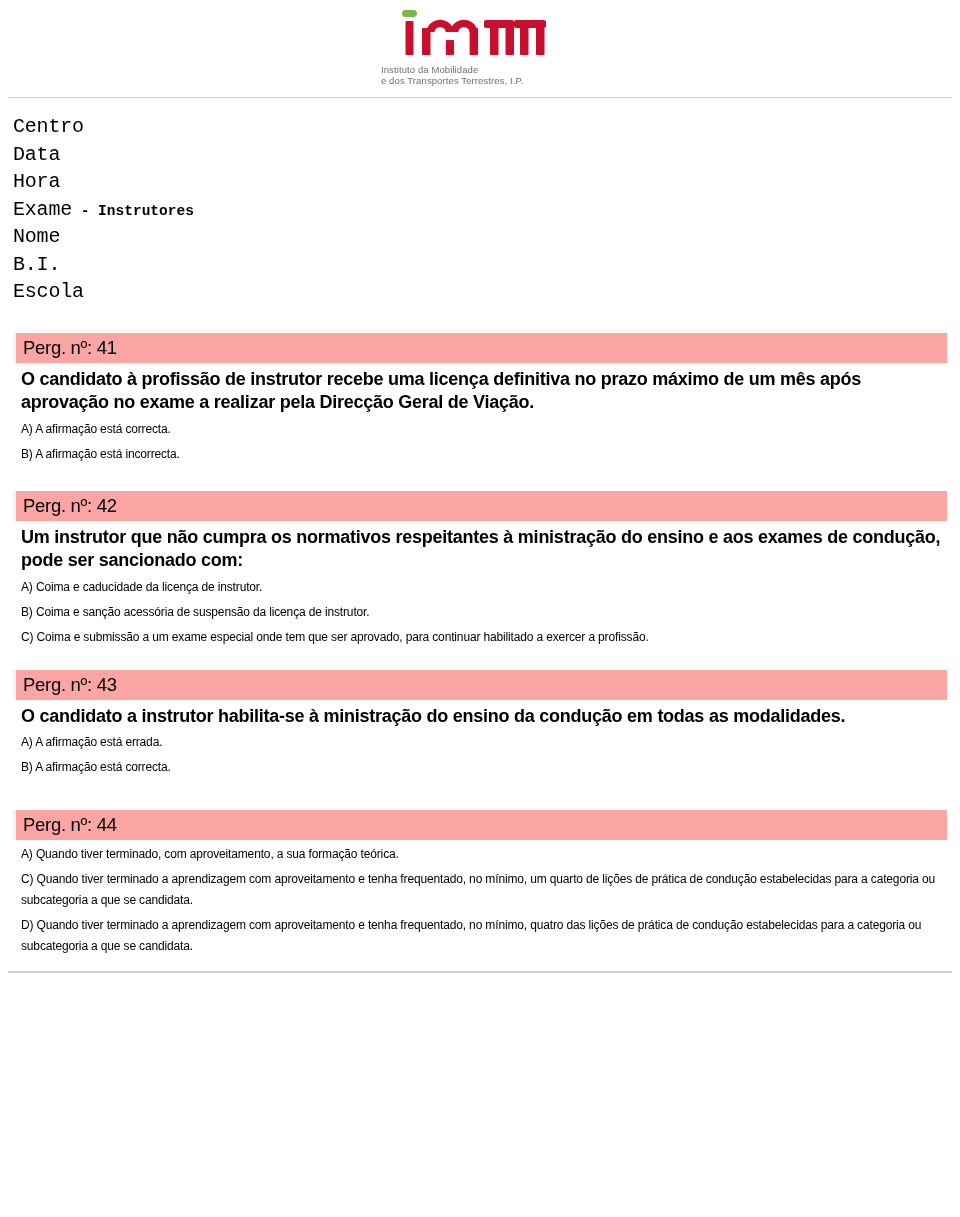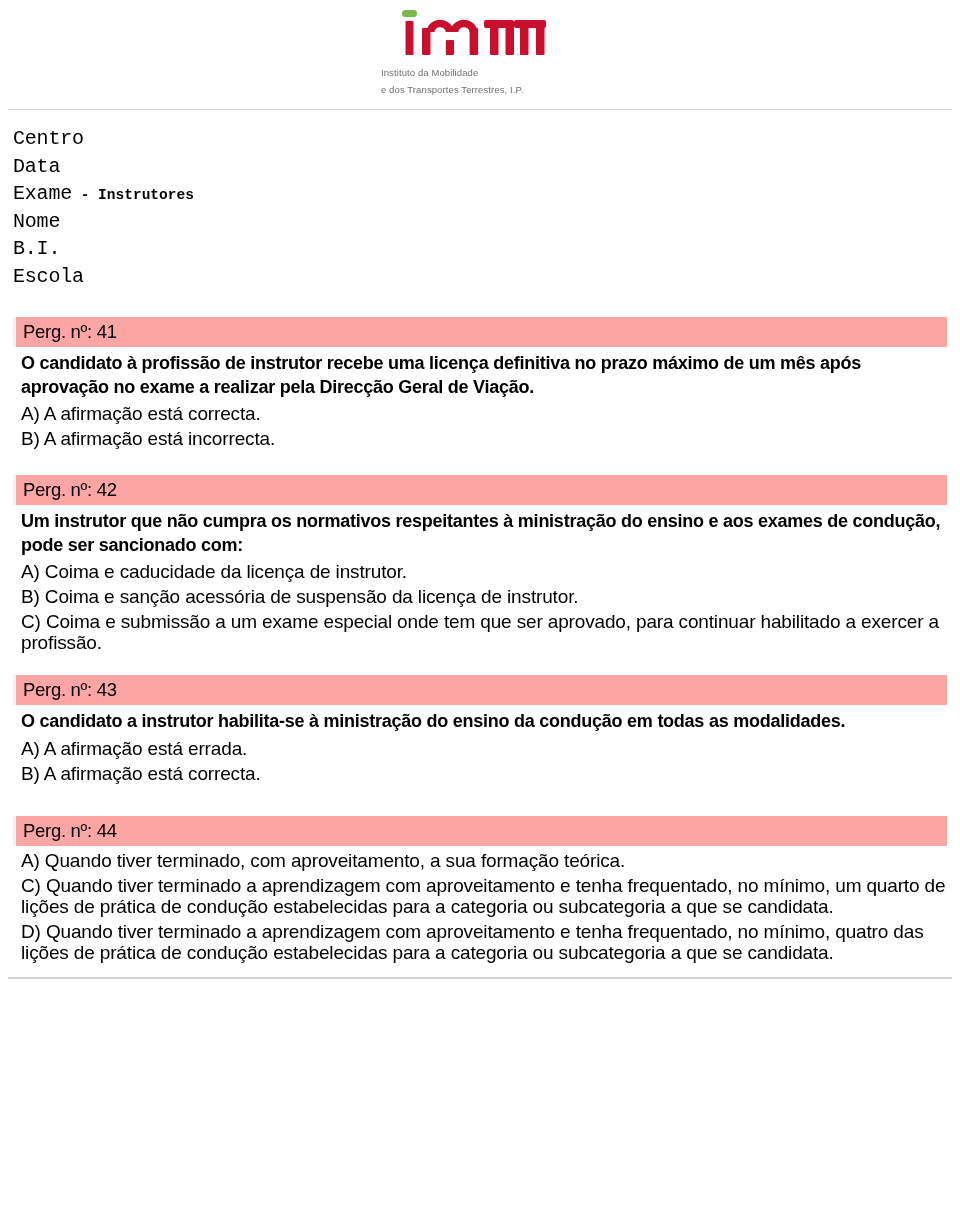--- a/index.html
+++ b/index.html
@@ -28,21 +28,21 @@
     display: flex;
     flex-direction: column;
     align-items: flex-start;
   }
   .logo-mark {
     height: 52px;
     margin-left: 20px;
   }
   .logo-sub {
     font-size: 9.5px;
-    line-height: 17px;
+    line-height: 11px;
     color: #6f6f6f;
     letter-spacing: 0.1px;
     margin-top: 2px;
     margin-left: 1px;
     white-space: pre-line;
   }
 
   .hrule {
     height: 0;
     border: none;
@@ -90,21 +90,21 @@
     font-size: 18px;
     font-weight: bold;
     line-height: 23.5px;
     letter-spacing: -0.25px;
     margin: 5px 0 1px 8px;
   }
   .q-options {
     margin: 0 0 0 8px;
   }
   .q-option {
-    font-size: 19px;
+    font-size: 12px;
     line-height: 21px;
     letter-spacing: -0.15px;
     margin-top: 4px;
   }
   .gap-sm { height: 22px; }
   .gap-md { height: 26px; }
   .gap-lg { height: 32px; }
 </style>
 </head>
 <body>
@@ -143,20 +143,23 @@
 <hr class="hrule">
 
 <div class="fields">
   <div class="field-line">
     <span>Centro</span><span class="suffix"></span>
   </div>
   <div class="field-line">
     <span>Data</span><span class="suffix"></span>
   </div>
   <div class="field-line">
+    <span>Hora</span><span class="suffix"></span>
+  </div>
+  <div class="field-line">
     <span>Exame</span><span class="suffix"> - Instrutores</span>
   </div>
   <div class="field-line">
     <span>Nome</span><span class="suffix"></span>
   </div>
   <div class="field-line">
     <span>B.I.</span><span class="suffix"></span>
   </div>
   <div class="field-line">
     <span>Escola</span><span class="suffix"></span>

